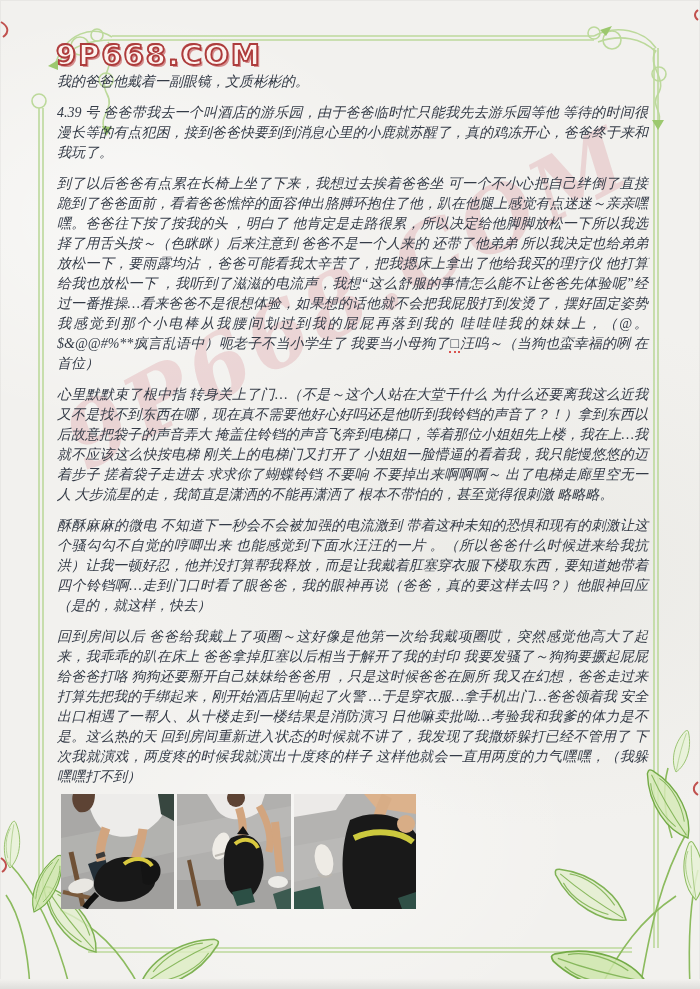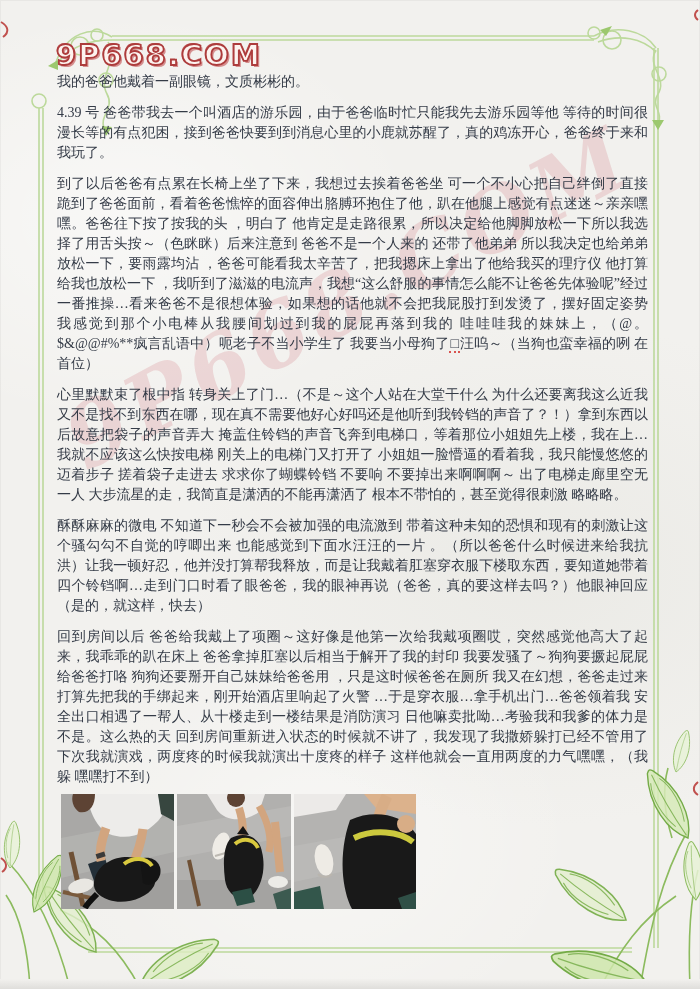--- a/index.html
+++ b/index.html
@@ -40,20 +40,21 @@
     font-family:"DejaVu Serif",serif;font-style:italic;font-weight:700;
     font-size:86px;letter-spacing:6px;white-space:nowrap;
     color:rgba(205,100,112,.20);
   }
 
   
   .article{
     position:absolute;left:57px;top:72px;width:591px;
     font-size:14px;line-height:20px;color:#343b47;
     text-align:justify;
+    font-style:italic;
   }
   .article p{margin:0 0 11px 0;}
   .tofu{border-bottom:2px dotted #d9534f;padding:0 1px;}
 
   
   .photos{position:absolute;left:61px;top:794px;display:flex;gap:3px;}
   .photos svg{display:block;}
 </style>
 </head>
 <body>

